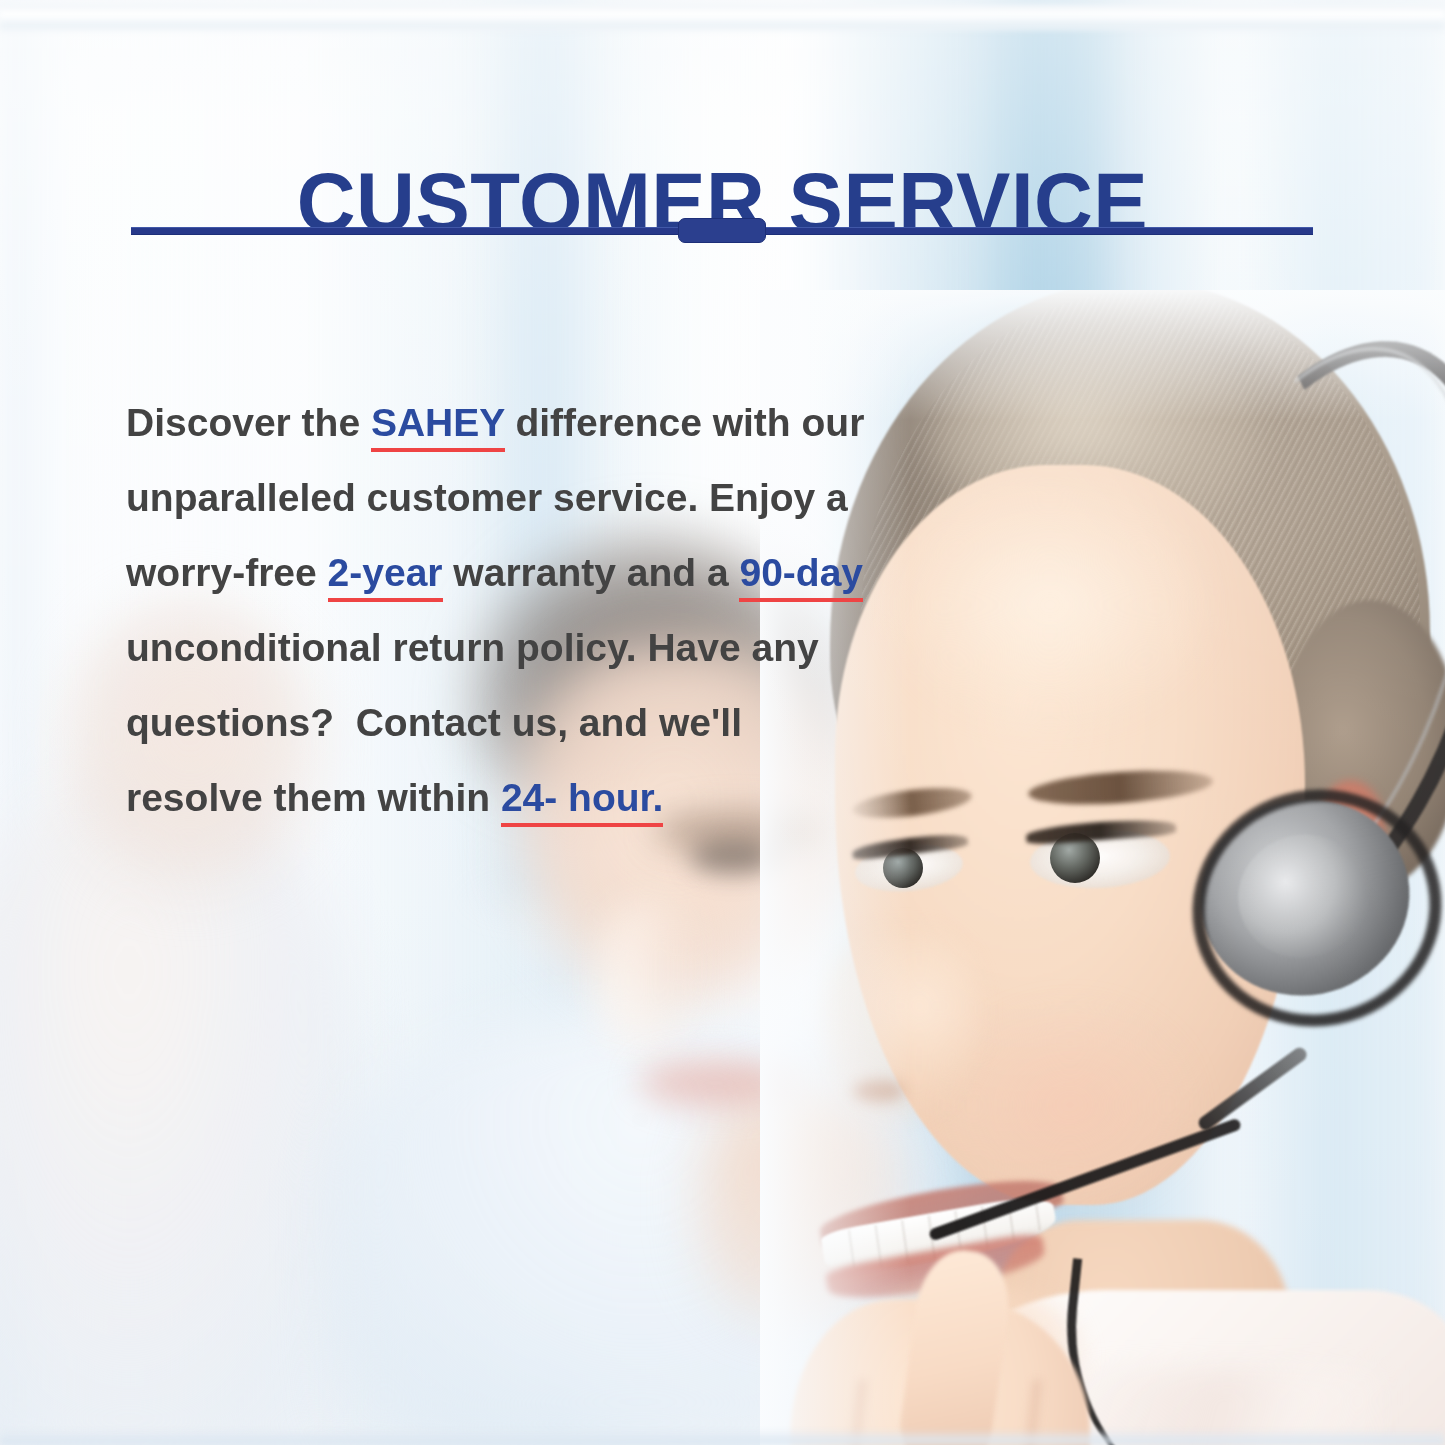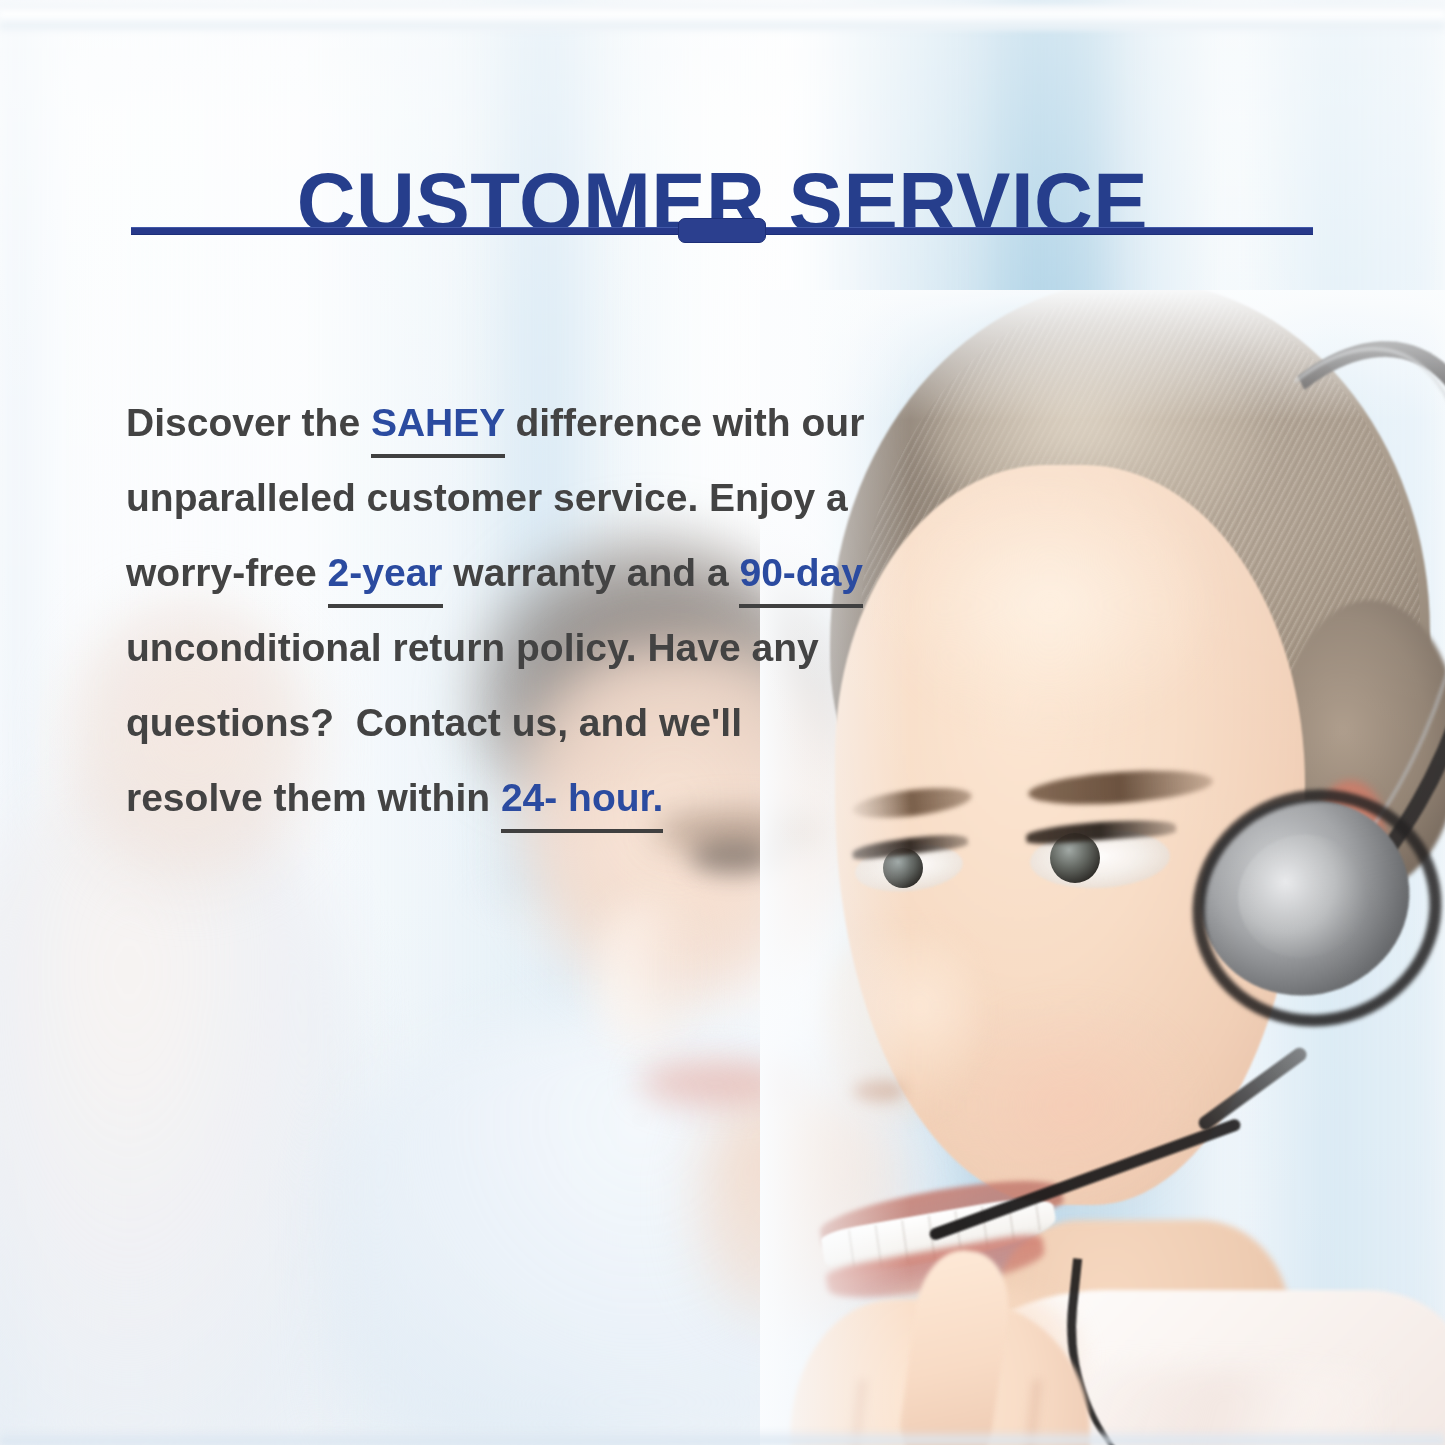--- a/index.html
+++ b/index.html
@@ -559,22 +559,22 @@
     left: 126px; top: 346px;
     width: 740px;
     font-size: 39px;
     font-weight: 700;
     line-height: 75px;
     color: #434343;
     white-space: pre-wrap;
   }
   .hl {
     color: #2b4ba0;
-    border-bottom: 4px solid #404040;
-    padding-bottom: 10px;
+    border-bottom: 4px solid #ef4444;
+    padding-bottom: 4px;
   }
 </style>
 </head>
 <body>
 
 <div id="banner">
 
   <div class="bg-base"></div>
   <div class="bg-bands"></div>
   <div class="bg-band-soft"></div>

